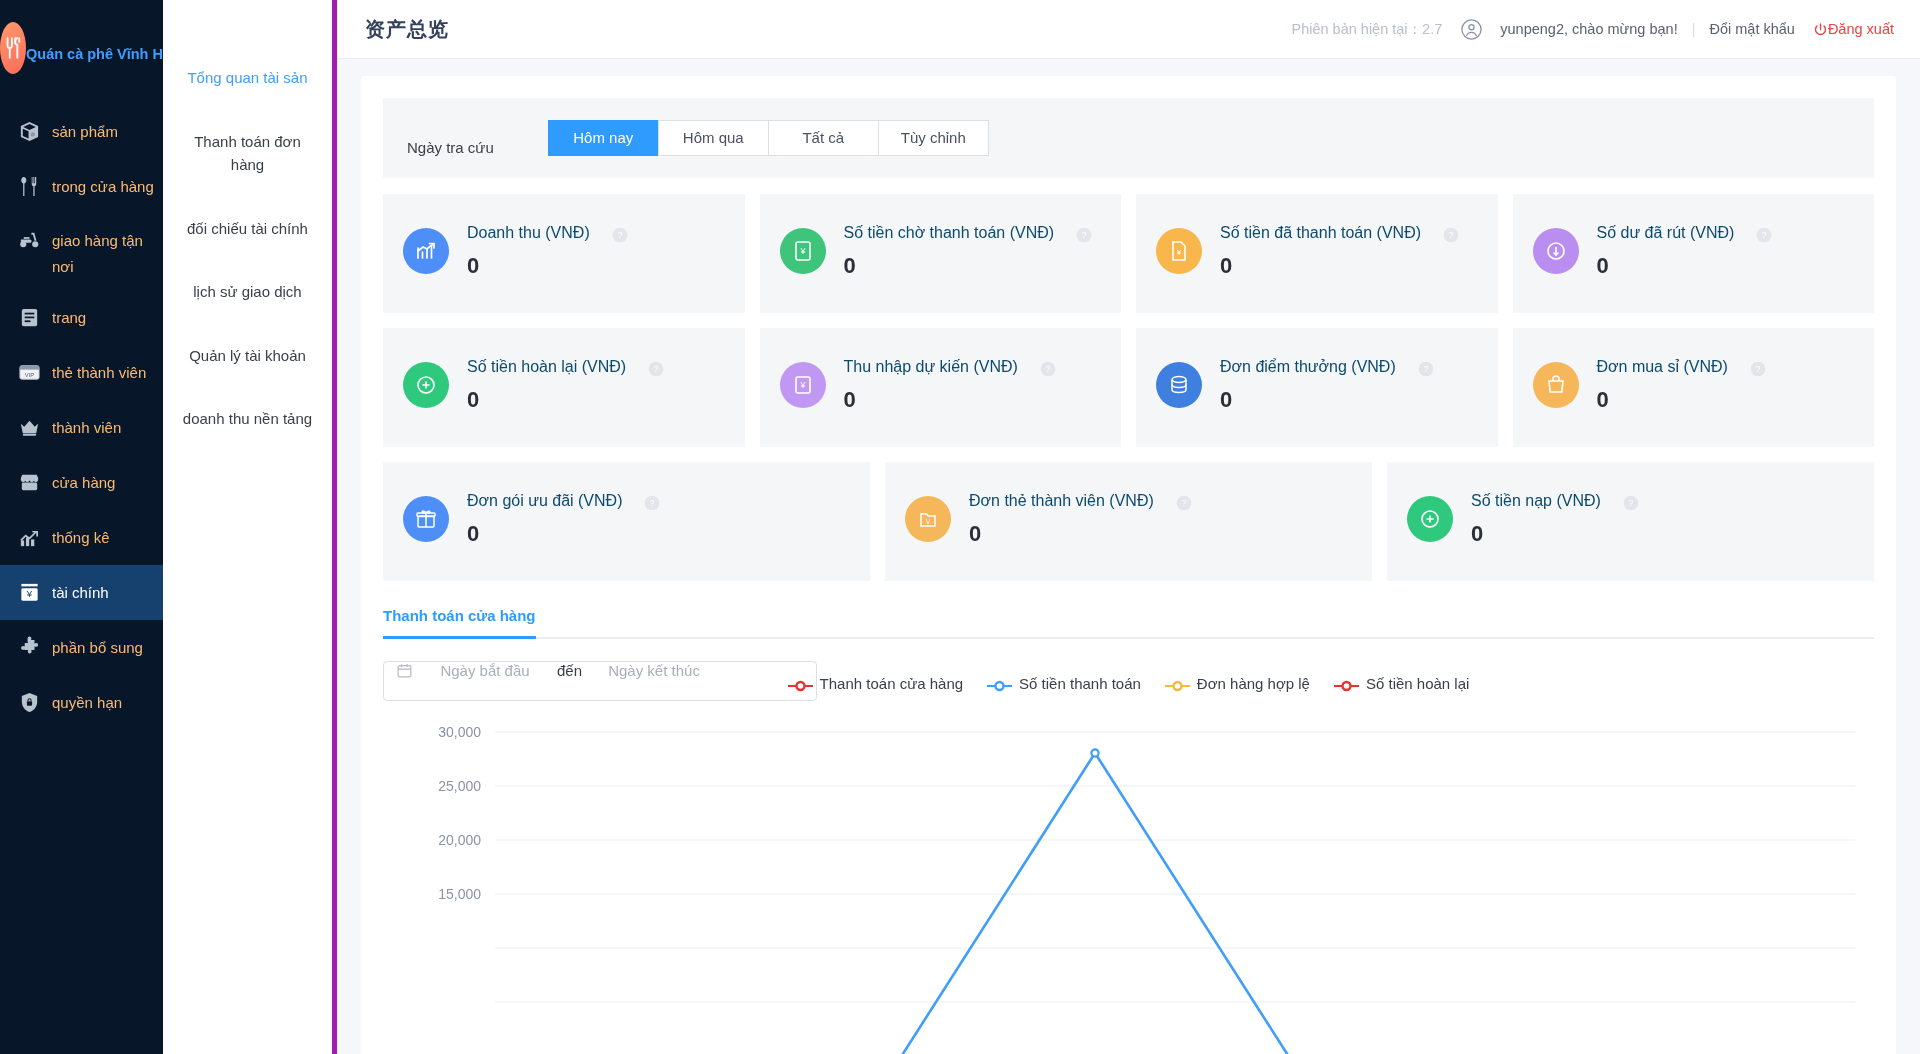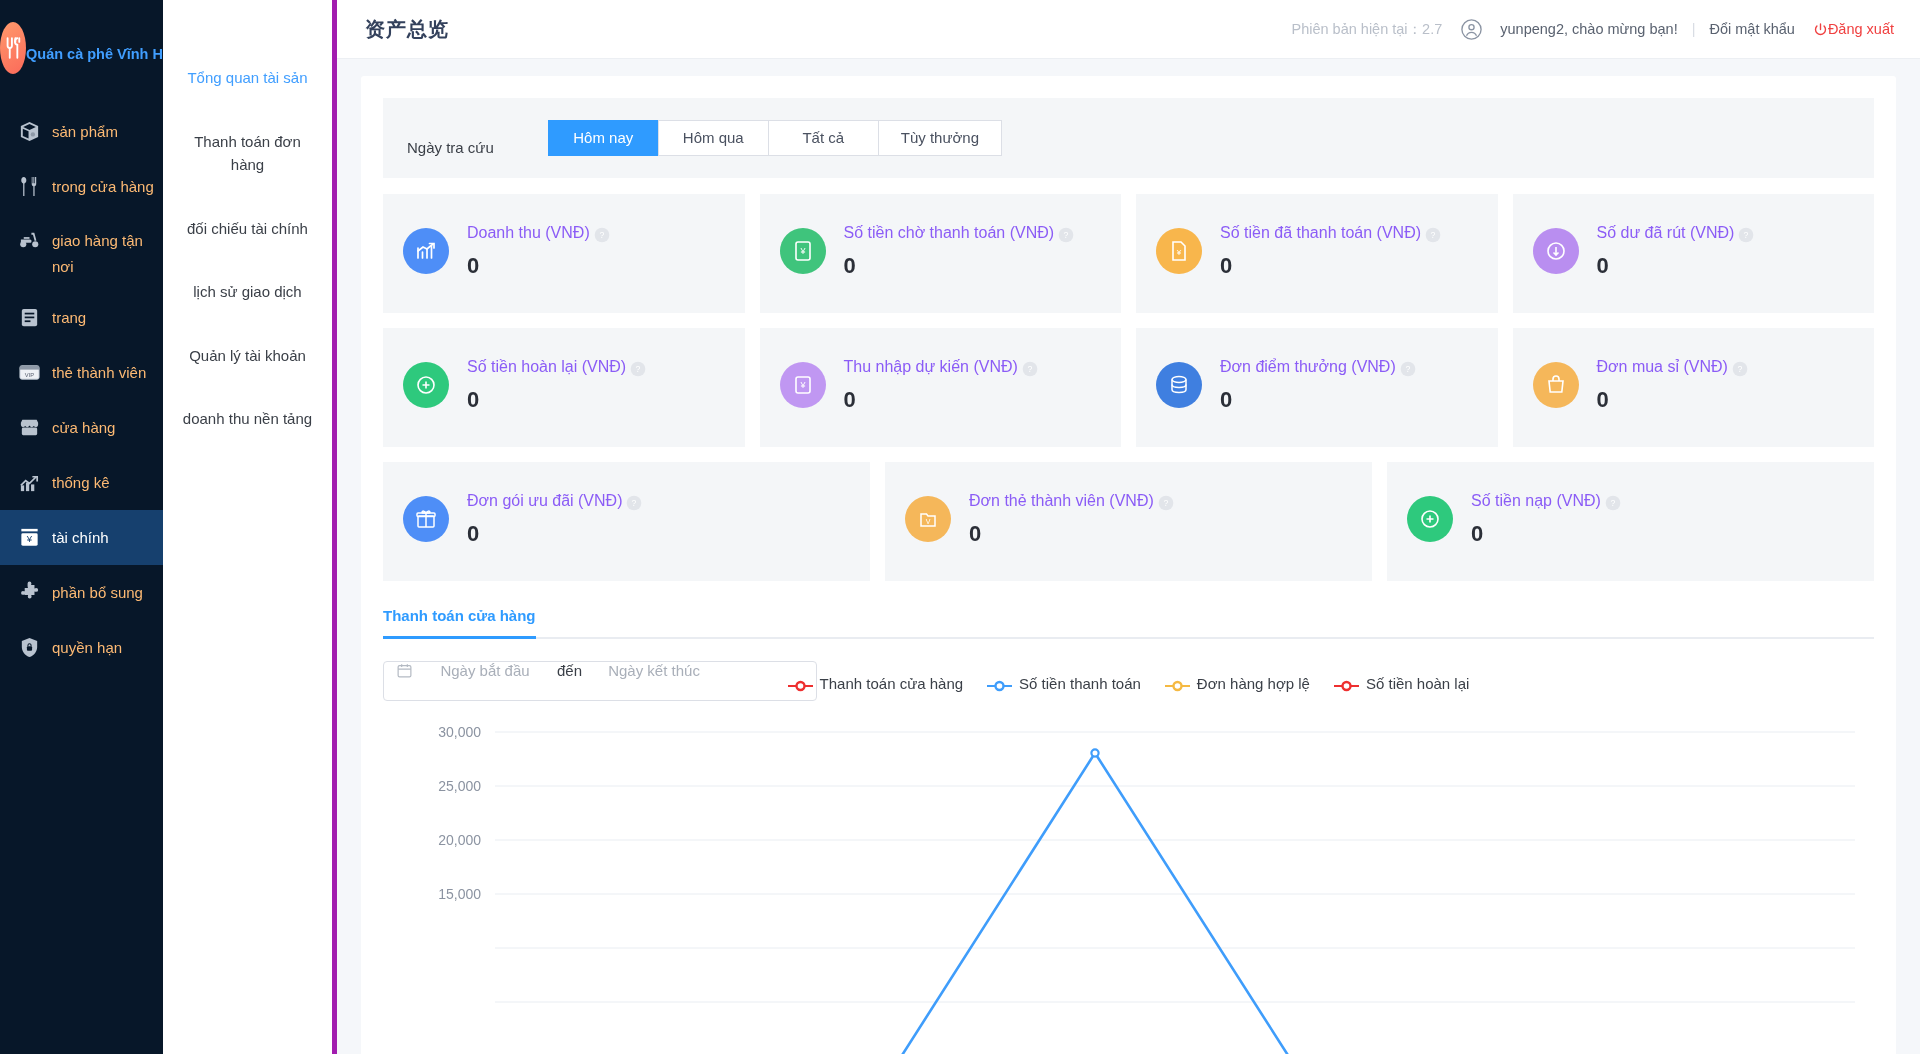--- a/index.html
+++ b/index.html
@@ -81,21 +81,21 @@
   .card-row { display:flex; gap:15px; margin-bottom:15px; }
   .stat-card {
     background:#f4f6f8; flex:1; padding:20px 20px; display:flex; align-items:flex-start; gap:18px;
     min-height:119px;
   }
   .stat-ico-wrap {
     width:46px; height:46px; border-radius:50%; flex:0 0 46px;
     display:flex; align-items:center; justify-content:center; margin-top:14px;
   }
   .stat-body { display:flex; flex-direction:column; justify-content:center; padding-top:6px; }
-  .stat-title { font-size:16px; color:#8b5cf6; line-height:25px; display:flex; align-items:flex-start; gap:4px; flex-wrap:wrap;text-align:right; }
+  .stat-title { font-size:16px; color:#0c4a6e; line-height:25px; display:flex; align-items:flex-start; gap:22px; flex-wrap:wrap;text-align:right; }
   .stat-title-text { max-width:230px; }
   .help-ico { width:16px; height:16px; flex:0 0 16px; margin-top:5px; display:block; }
   .stat-value { font-size:22px; font-weight:bold; color:#2b2f38; margin-top:8px; }
 
   .c-blue   { background:#4e8ef7; }
   .c-green  { background:#3fc47c; }
   .c-orange { background:#f8b64c; }
   .c-purple { background:#b98ef0; }
   .c-green2 { background:#2ec97d; }
   .c-violet { background:#c097f2; }
@@ -196,20 +196,29 @@
         <span class="nav-ico">
           <svg width="23" height="23" viewBox="0 0 24 24">
               <rect x="2" y="5" width="20" height="14" rx="2" fill="#eef1f5" stroke="#b9c3cf"></rect>
               <rect x="2" y="5" width="20" height="4" fill="#8e99a7"></rect>
               <text x="12" y="16.5" font-size="6" fill="#5a6270" text-anchor="middle" font-family="Liberation Sans, sans-serif">VIP</text>
             </svg>
         </span>
         <span>thẻ thành viên</span>
       </div>
 
+      <div class="nav-item">
+        <span class="nav-ico">
+          <svg width="23" height="23" viewBox="0 0 24 24" fill="#b9c3cf">
+              <path d="M3 8l3.5 3.2L12 5l5.5 6.2L21 8l-2 10H5L3 8z"></path>
+              <rect x="5" y="18.5" width="14" height="2" rx="1"></rect>
+            </svg>
+        </span>
+        <span>thành viên</span>
+      </div>
 
       <div class="nav-item">
         <span class="nav-ico">
           <svg width="23" height="23" viewBox="0 0 24 24" fill="#b9c3cf">
               <path d="M3 7l1.5-3h15L21 7v2a2.5 2.5 0 0 1-4.5 1.5A2.5 2.5 0 0 1 12 10a2.5 2.5 0 0 1-4.5.5A2.5 2.5 0 0 1 3 9V7z"></path>
               <rect x="4" y="12" width="16" height="8" rx="1.5"></rect>
             </svg>
         </span>
         <span>cửa hàng</span>
       </div>
@@ -301,21 +310,21 @@
 
     <div class="content">
       <div class="panel">
 
         <div class="filterbar">
           <span class="filter-label">Ngày tra cứu</span>
           <div class="seg">
             <div class="seg-btn active">Hôm nay</div>
             <div class="seg-btn">Hôm qua</div>
             <div class="seg-btn">Tất cả</div>
-            <div class="seg-btn">Tùy thưởng</div>
+            <div class="seg-btn">Tùy chỉnh</div>
           </div>
         </div>
 
         <div class="card-row">
           <div class="stat-card">
             <div class="stat-ico-wrap c-blue">
               <svg width="24" height="24" viewBox="0 0 24 24" fill="none" stroke="#fff" stroke-width="1.7" stroke-linecap="round">
                   <path d="M4 19V9M8.5 19v-6M13 19v-9M17.5 19V7"></path>
                   <path d="M4 12l5-4 4 2 6-5"></path>
                   <path d="M15.5 4.5H20V9"></path>

